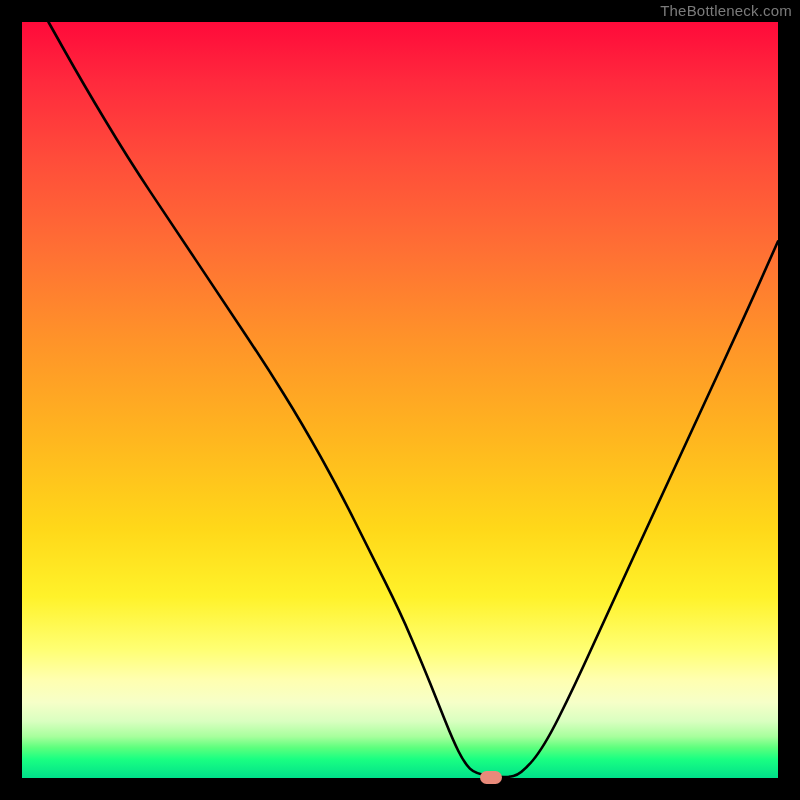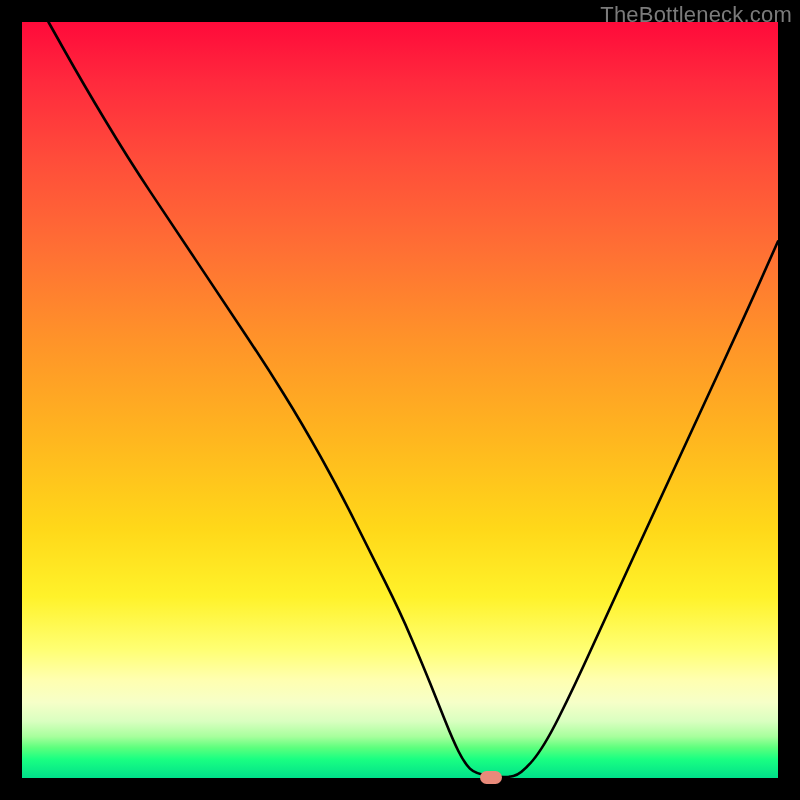--- a/index.html
+++ b/index.html
@@ -50,21 +50,21 @@
     top: 0;
     width: 756px;
     height: 756px;
     overflow: visible;
   }
   .watermark {
     position: absolute;
     top: 2px;
     right: 8px;
     color: #7b7b7b;
-    font-size: 22px;
+    font-size: 15px;
     font-weight: 400;
     letter-spacing: 0.2px;
     user-select: none;
   }
   .marker {
     position: absolute;
     width: 22px;
     height: 13px;
     background: #e98a7a;
     border-radius: 8px;

